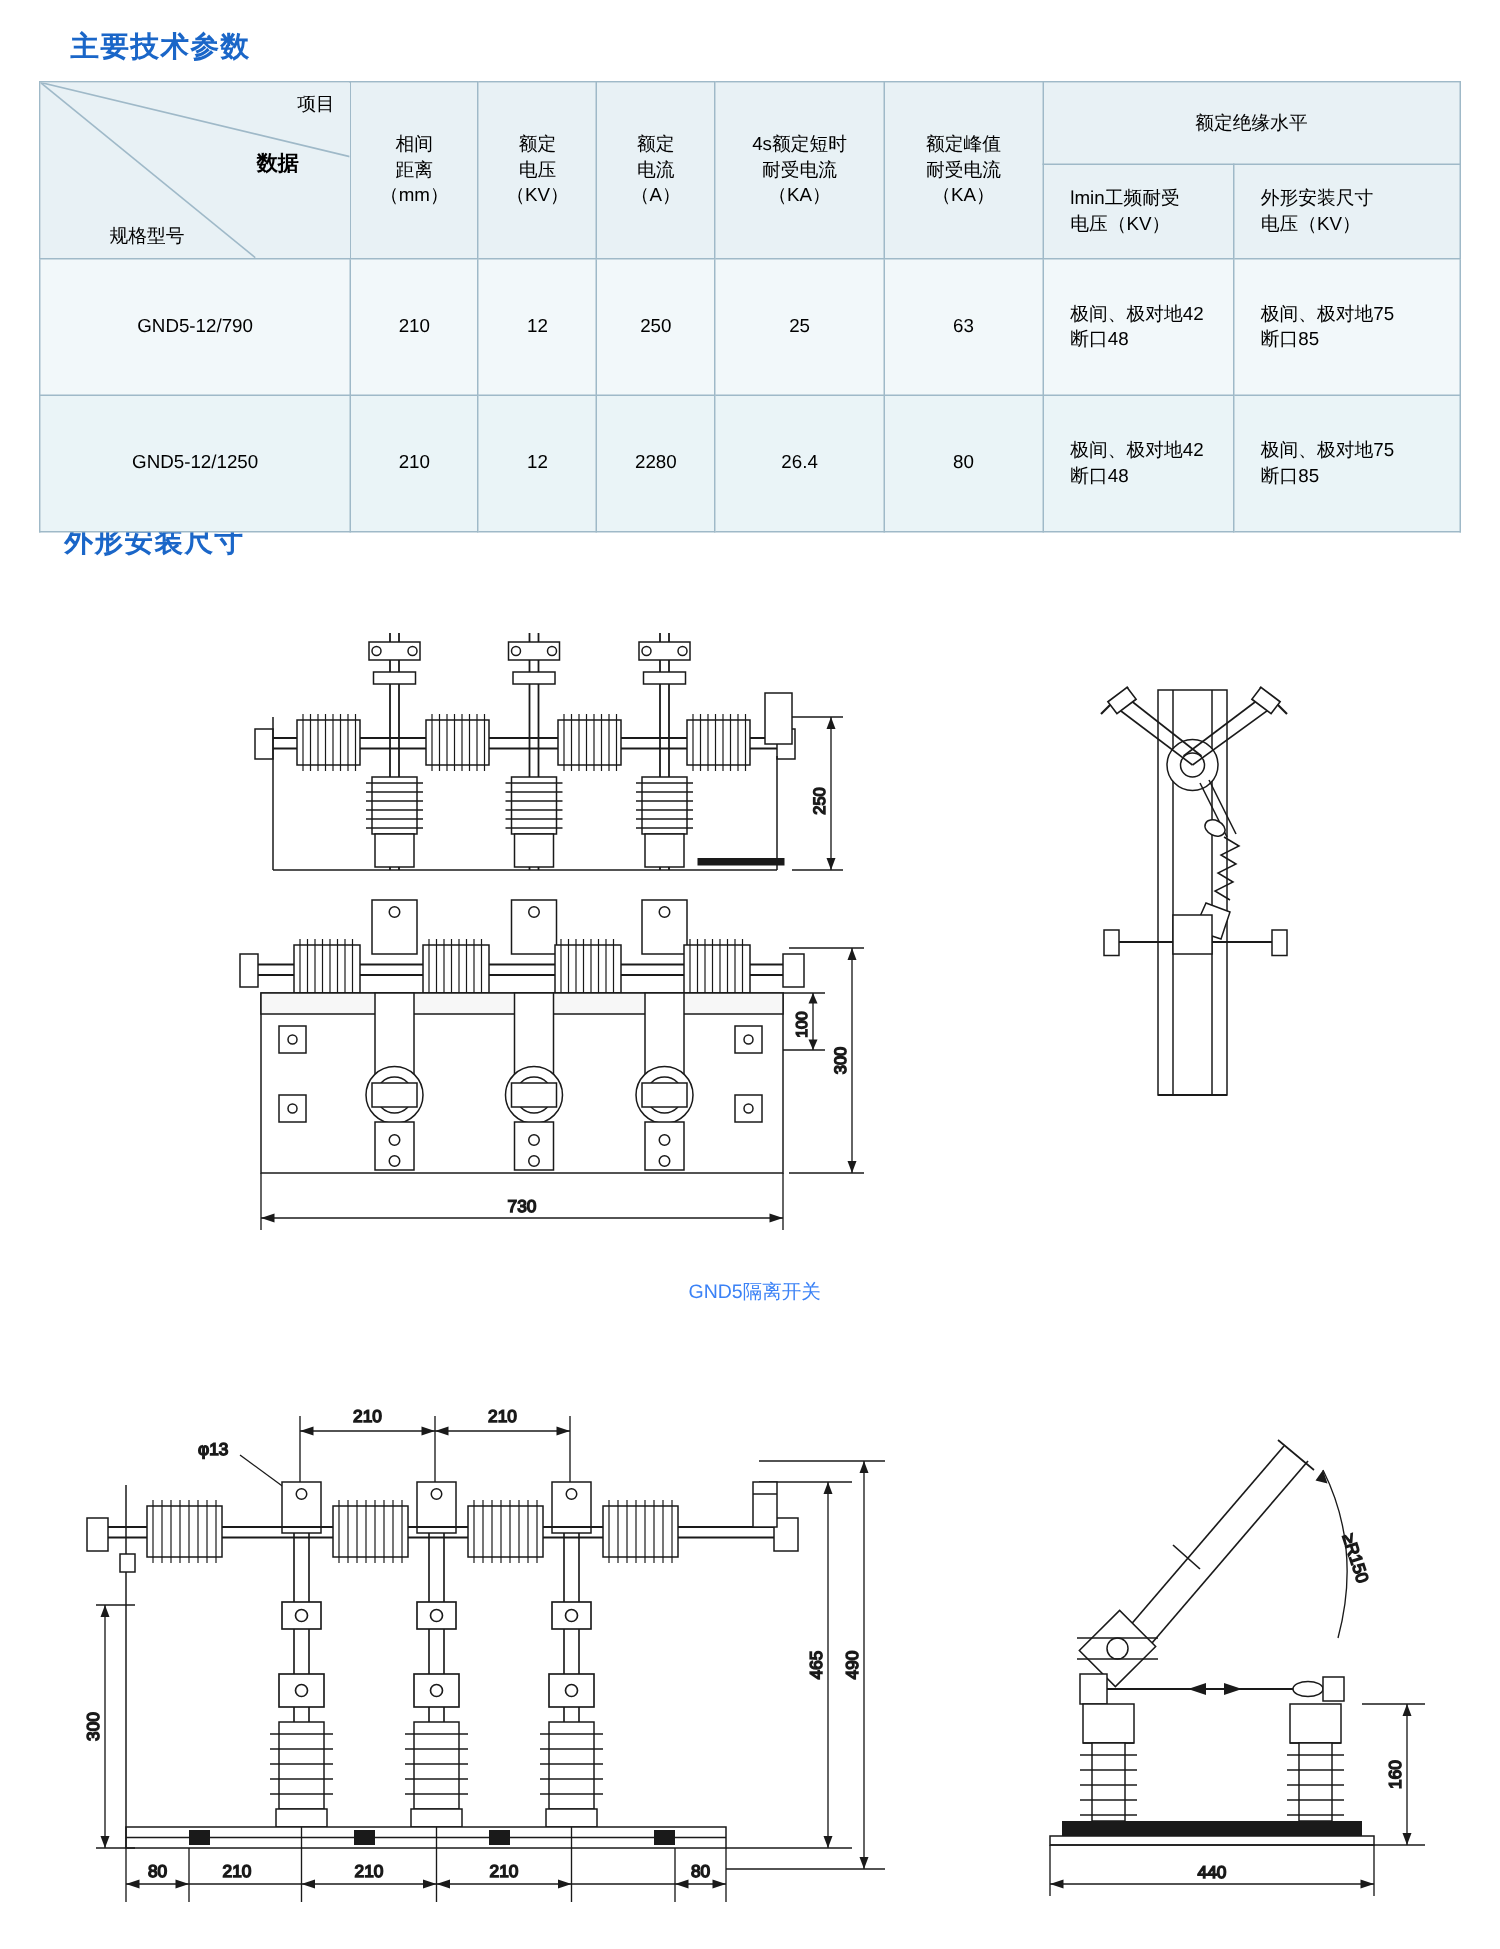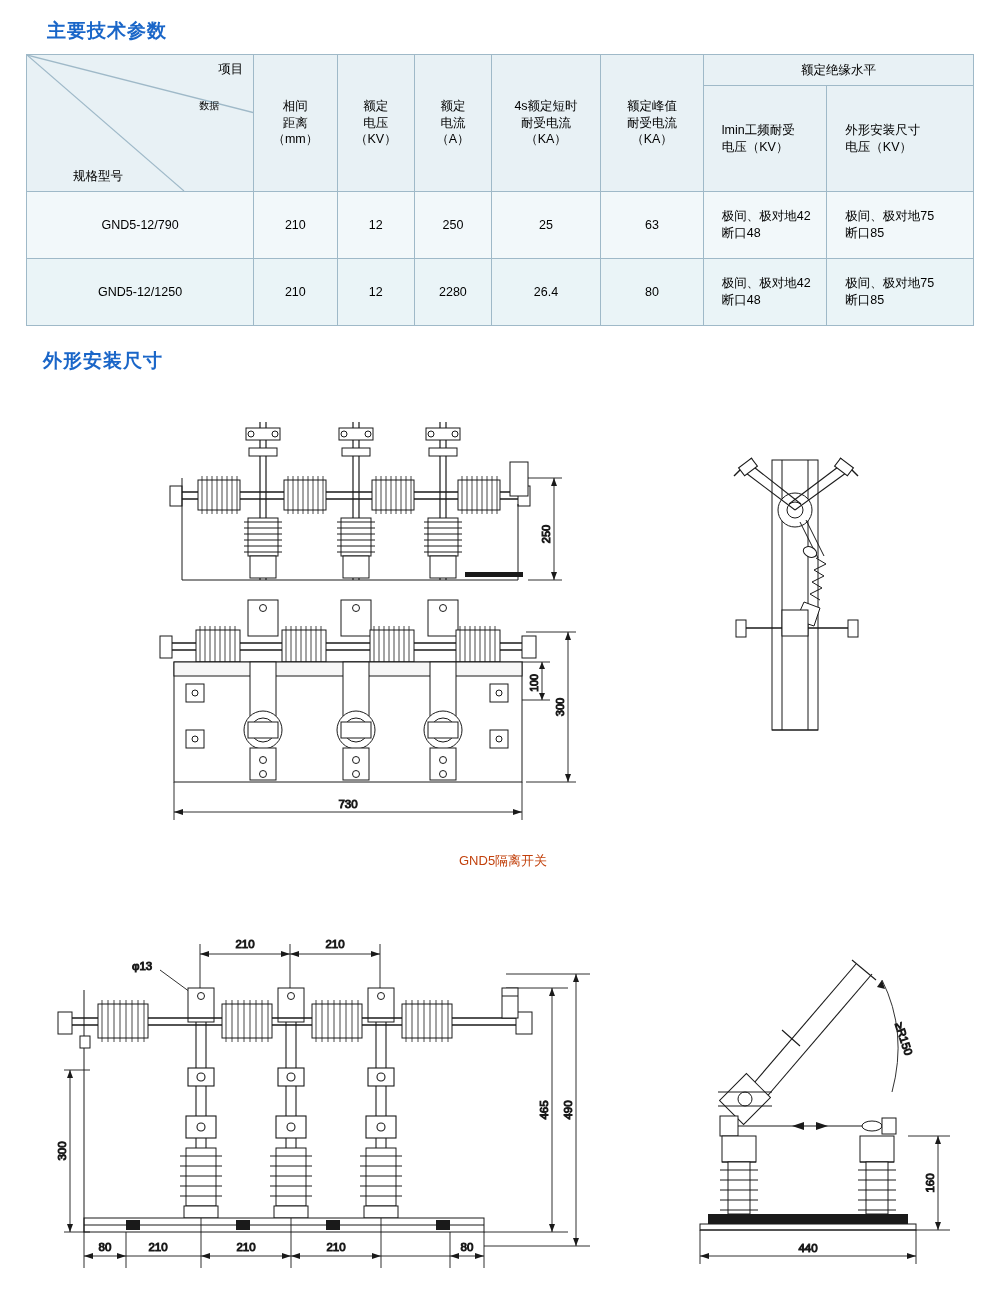--- a/index.html
+++ b/index.html
@@ -40,55 +40,56 @@
     top: 54px;
     width: 948px;
     border-collapse: collapse;
     font-size: 12.5px;
   }
   #spec-table td, #spec-table th {
     border: 1px solid #9fb9c8;
     text-align: center;
     vertical-align: middle;
     font-weight: normal;
-    padding: 2px 4px;
+    padding: 14px 4px;
     line-height: 1.35;
   }
   #spec-table thead td, #spec-table thead th {
     background: #e8f1f5;
   }
   #spec-table tbody td {
     background: #f2f8fa;
     height: 62px;
   }
   #spec-table tbody tr:nth-child(2) td {
     background: #eaf4f7;
   }
   .corner-cell {
     position: relative;
     width: 216px;
     height: 104px;
-    padding: 16px !important;
+    padding: 0 !important;
   }
   .corner-cell svg {
     position: absolute;
     left: 0; top: 0;
     width: 100%; height: 100%;
   }
   .corner-item {
     position: absolute;
     right: 10px;
     top: 6px;
     font-size: 12.5px;
   }
   .corner-data {
     position: absolute;
     right: 34px;
     top: 44px;
-    font-size: 10px;
+    font-size: 14px;
+    font-weight: bold;
   }
   .corner-model {
     position: absolute;
     left: 12px;
     bottom: 6px;
     font-size: 12.5px;
     margin-left: 34px;
   }
   .cell-left {
     text-align: left !important;
@@ -98,21 +99,21 @@
     height: 26px;
   }
 
   
   .fig {
     position: absolute;
   }
   .caption {
     position: absolute;
     font-size: 13px;
-    color: #c2410c;
+    color: #3b82f6;
     white-space: nowrap;
   }
   #caption-main {
     left: 459px;
     top: 852px;
   }
   svg text {
     font-family: "Liberation Sans", "DejaVu Sans", sans-serif;
   }
 </style>

